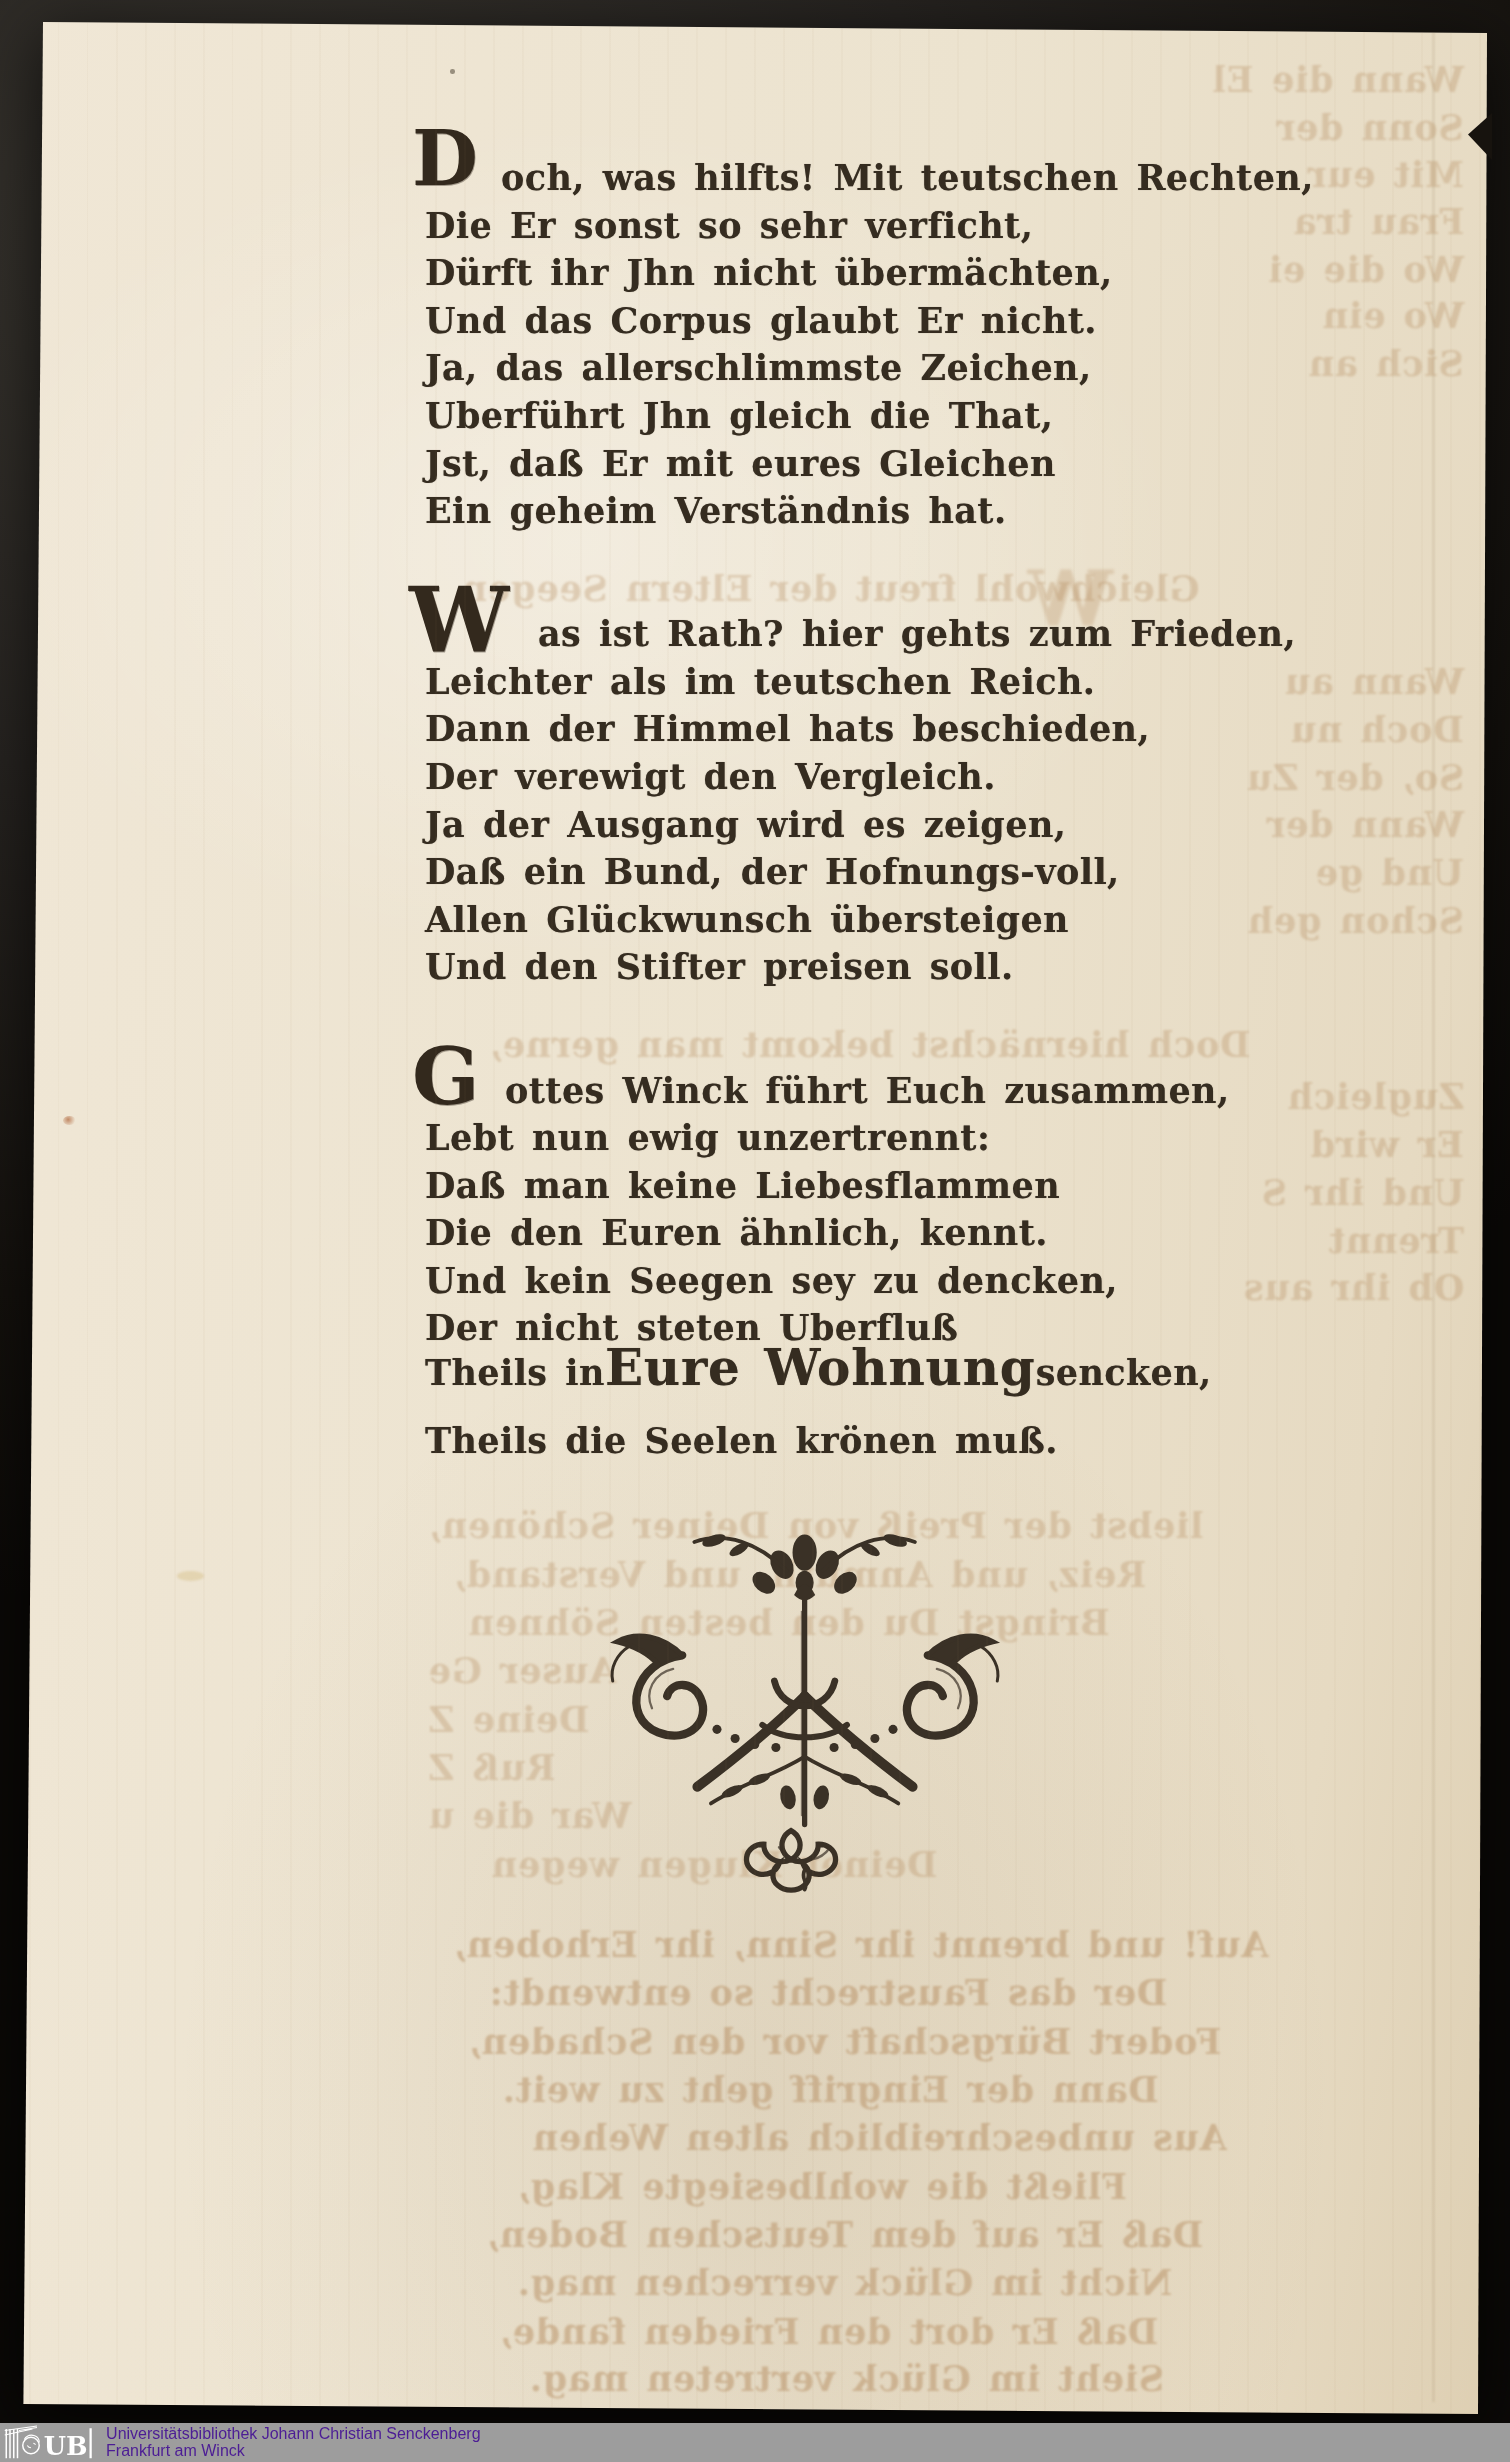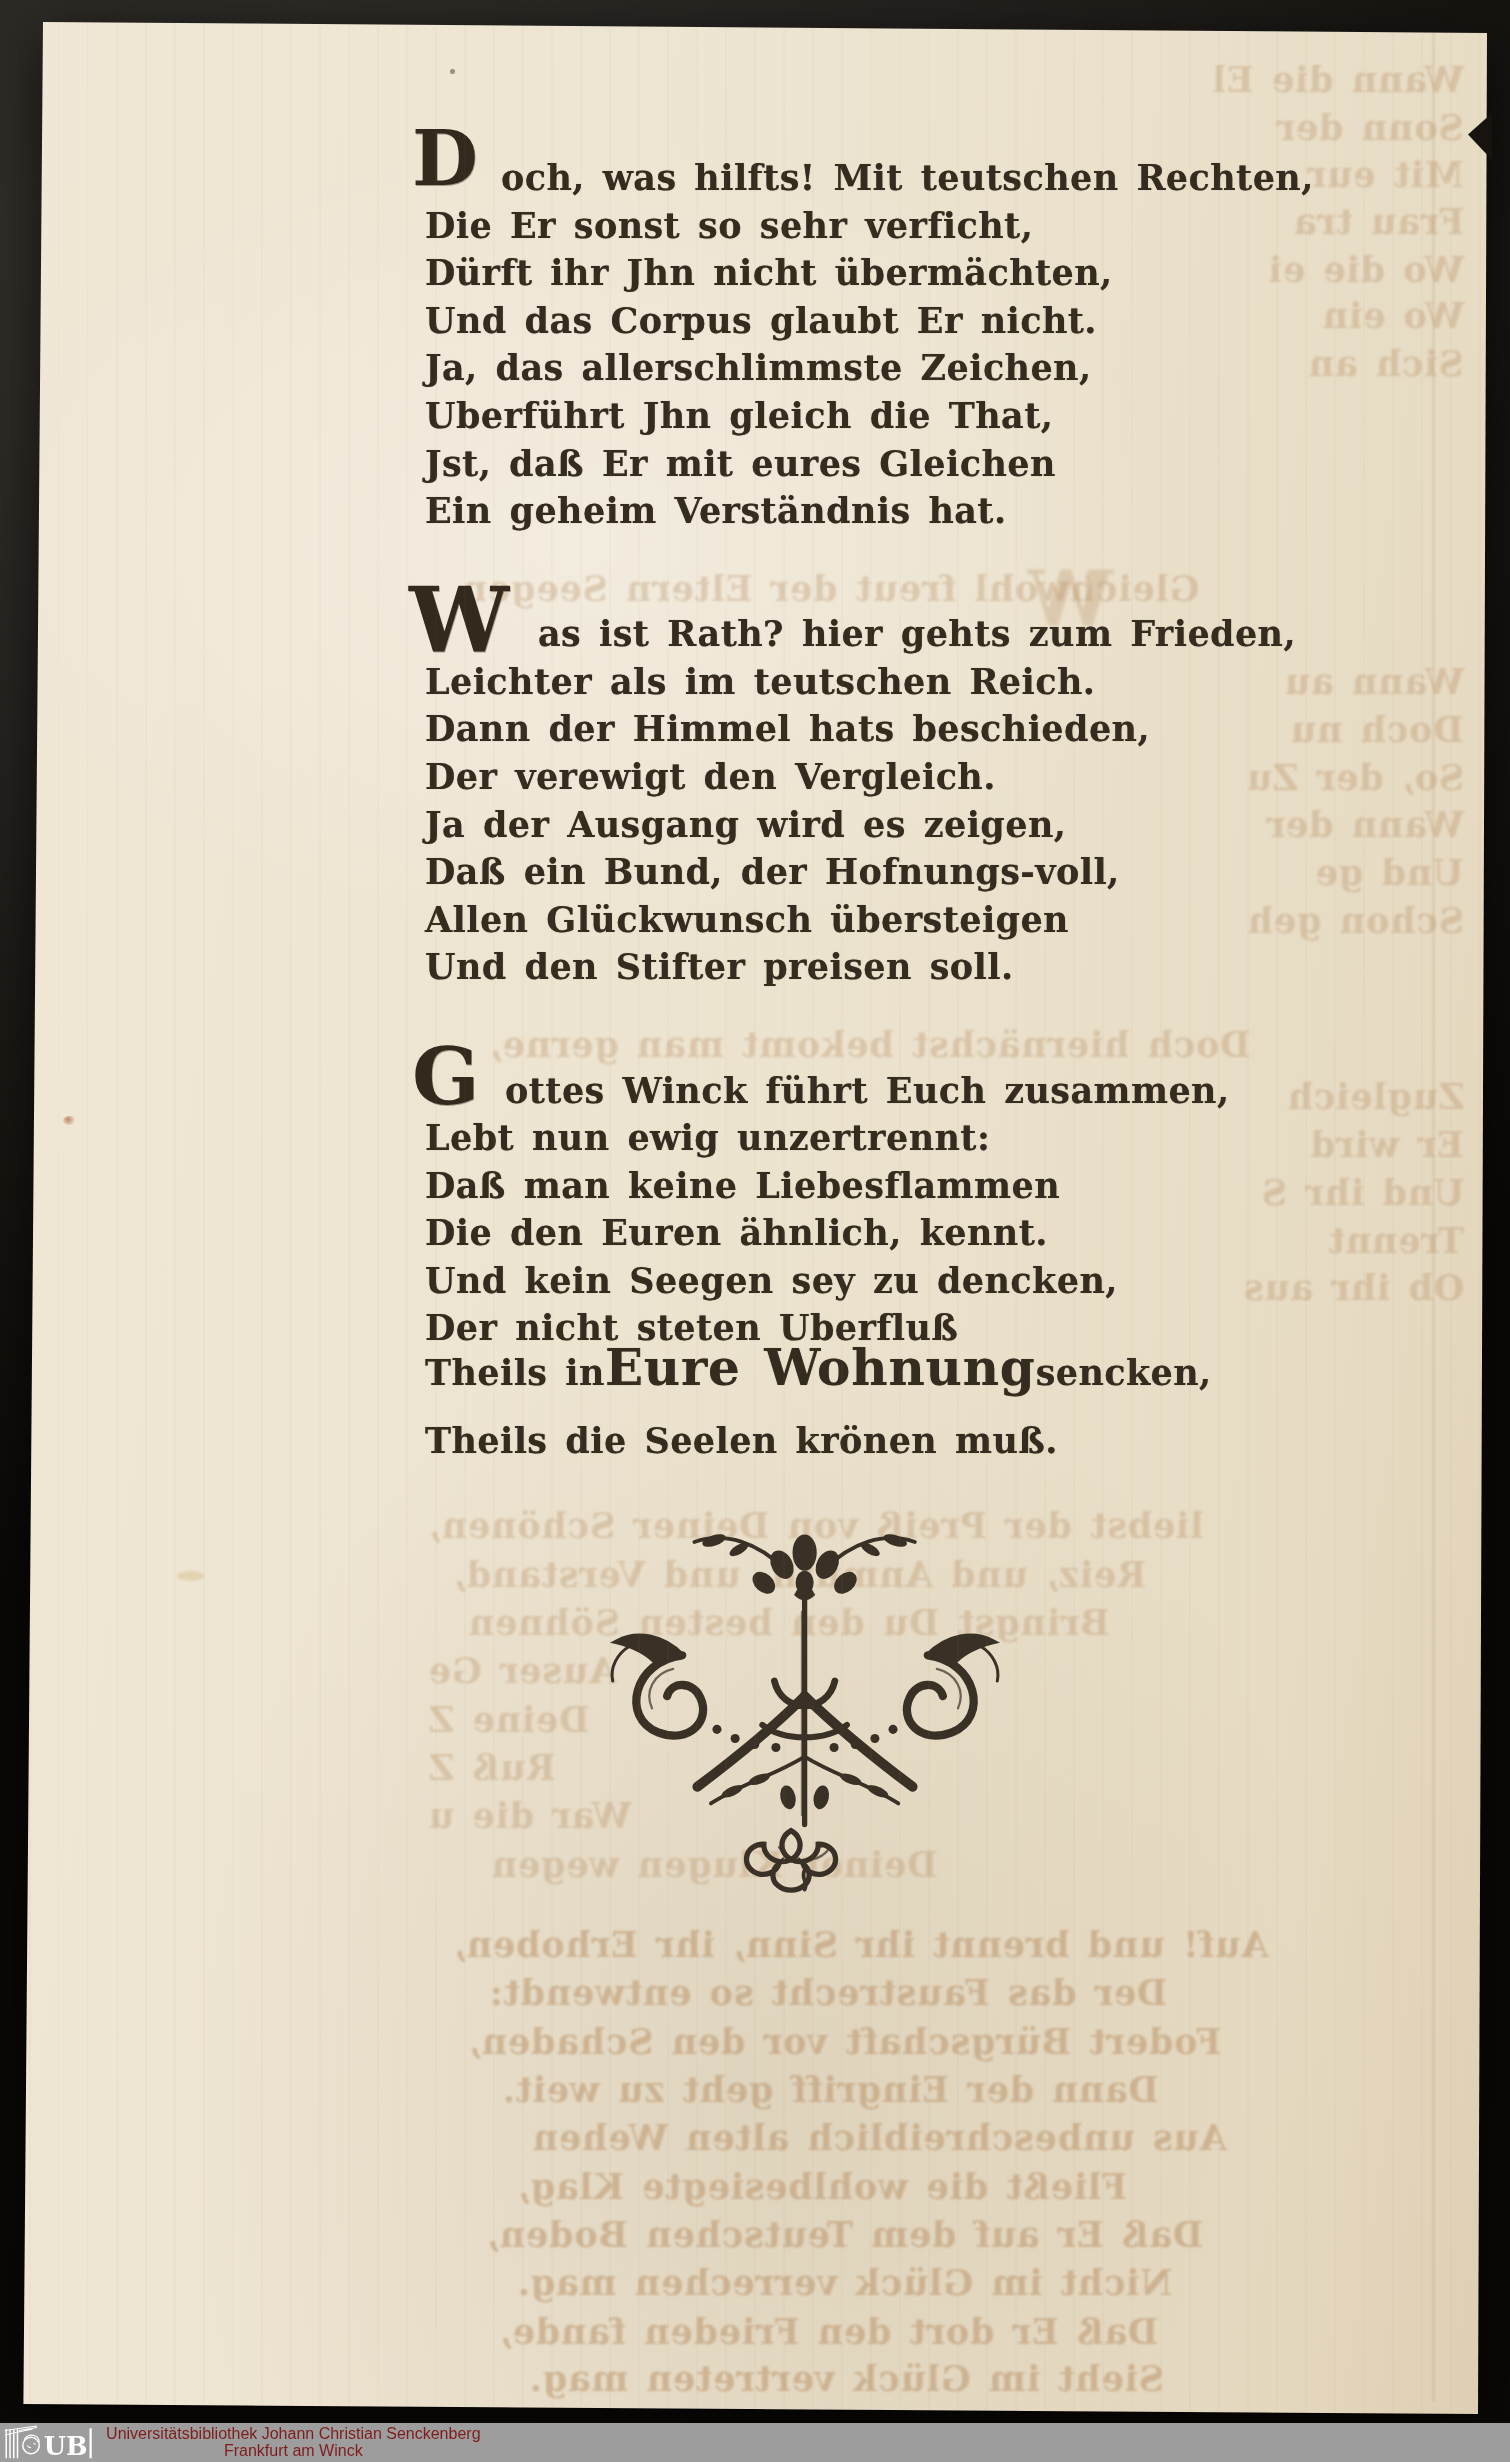--- a/index.html
+++ b/index.html
@@ -60,24 +60,24 @@
     background:radial-gradient(circle at 40% 40%, rgba(168,86,40,.65), rgba(168,86,40,0) 75%);}
   #stain-speck{left:450px;top:69px;width:4.5px;height:4.5px;background:#5f5546;opacity:.6;}
   #stain-smudge{left:177px;top:1571px;width:27px;height:9.8px;
     background:rgba(206,176,106,.32);filter:blur(1.1px);}
   
   #ornament{position:absolute;left:584px;top:1498px;}
   
   #banner{
     position:absolute;left:0;bottom:0;width:1511px;height:39px;
     background:#9d9d9d;display:flex;align-items:center;z-index:5;
-    font-family:"Liberation Sans", sans-serif;color:#7f1d1d;
+    font-family:"Liberation Sans", sans-serif;color:#4c1d95;
   }
   #banner .logo{flex:0 0 auto;margin-left:1.5px;}
-  #banner .txt{margin-left:10.6px;display:flex;flex-direction:column;justify-content:center;align-items:center;}
+  #banner .txt{margin-left:10.6px;display:flex;flex-direction:column;justify-content:center;}
   #banner .txt .l1{font-size:16px;line-height:18px;}
   #banner .txt .l2{font-size:16px;line-height:16.6px;}
 </style>
 </head>
 <body>
 
 <div id="stage">
 
   <div id="paper-wrap">
     <div id="paper">

